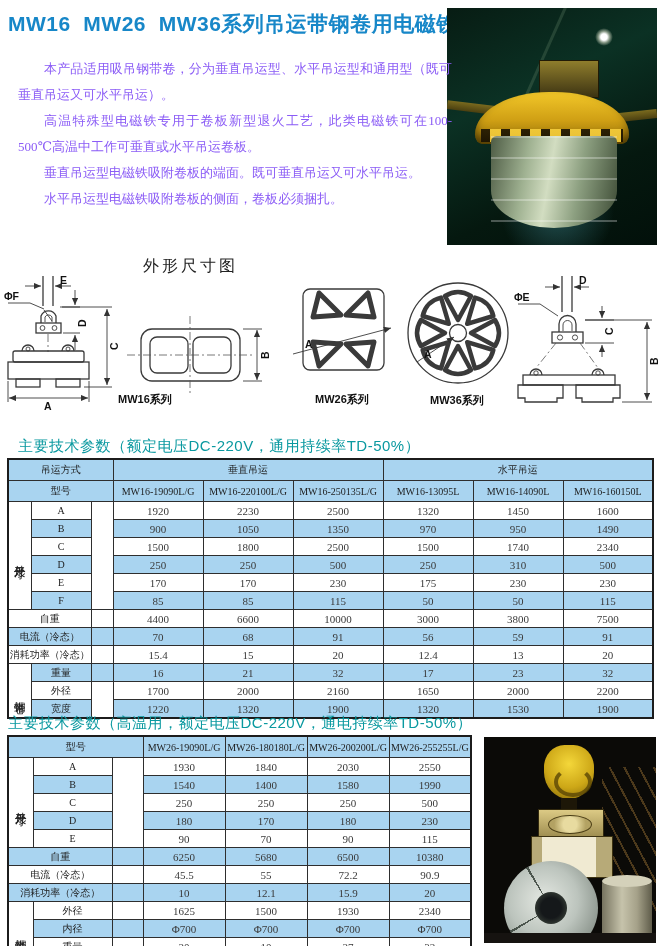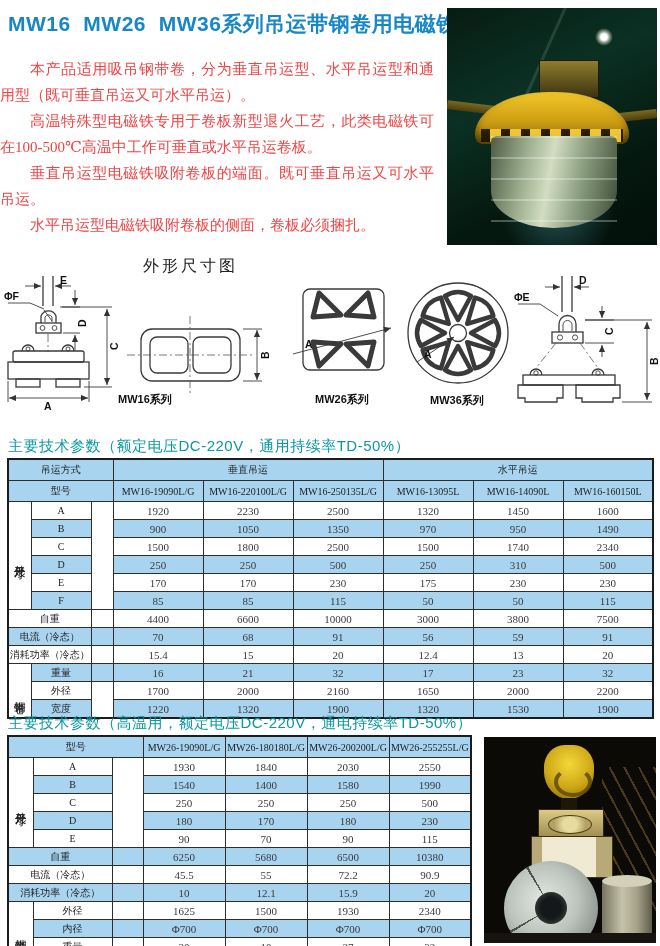--- a/index.html
+++ b/index.html
@@ -2,21 +2,21 @@
 <html><head>
 <meta charset="utf-8">
 <style>
   html,body{margin:0;padding:0;background:#e8e8e8;}
   #page{position:relative;width:660px;height:946px;background:#ffffff;overflow:hidden;
         font-family:"Liberation Serif","DejaVu Serif",serif;}
   
   #main-title{position:absolute;left:8px;top:10px;font-family:"Liberation Sans","DejaVu Sans",sans-serif;
       font-weight:bold;font-size:21px;color:#1787C8;white-space:pre;letter-spacing:.5px;}
   
-  #intro{position:absolute;left:0;top:56px;width:434px;font-size:15px;line-height:26px;color:#ef4444;text-align:justify;}
+  #intro{position:absolute;left:18px;top:56px;width:434px;font-size:13px;line-height:26px;color:#8b5cf6;text-align:justify;}
   #intro p{margin:0;text-indent:2em;}
   
   .photo{position:absolute;overflow:hidden;}
   #photo1{left:447px;top:8px;width:210px;height:237px;
      background:linear-gradient(155deg,#071c13 0%,#0b3124 35%,#05180f 70%,#02100a 100%);}
   #photo1 .glow{position:absolute;left:25%;top:58%;width:55%;height:55%;border-radius:50%;
      background:radial-gradient(circle,rgba(60,130,140,.55),rgba(60,130,140,0) 65%);}
   #photo1 .lamp{position:absolute;left:148px;top:20px;width:18px;height:18px;border-radius:50%;
      background:radial-gradient(circle,#ffffff 0 25%,rgba(255,255,230,.5) 45%,rgba(255,255,230,0) 70%);}
   #photo1 .beam{position:absolute;left:90px;top:-10px;width:3px;height:140px;background:rgba(90,120,95,.35);transform:rotate(24deg);}
@@ -228,21 +228,21 @@
       <rect class="ln" x="523" y="99" width="92" height="10"></rect>
       <path class="ln" d="M518 109 h45 v13 h-6 v4 h-32 v-4 h-7 Z"></path>
       <path class="ln" d="M576 109 h44 v13 h-7 v4 h-31 v-4 h-6 Z"></path>
       <line class="thin" x1="585" y1="44" x2="652" y2="44"></line>
       <line class="thin" x1="622" y1="126" x2="652" y2="126"></line>
       <line class="thin" x1="647" y1="46" x2="647" y2="124" marker-start="url(#arr)" marker-end="url(#arr)"></line>
       <text transform="rotate(-90 654 85)" x="650" y="89">B</text>
     </g>
   </svg>
 
-  <div class="sec-title" style="top:437px;">主要技术参数（额定电压DC-220V，通用持续率TD-50%）</div>
+  <div class="sec-title" style="top:437px;margin-left:10px;">主要技术参数（额定电压DC-220V，通用持续率TD-50%）</div>
 
   <table class="ptable" style="left:7px;top:458px;width:645px;">
     <colgroup>
         <col style="width:23px">
         <col style="width:60px">
         <col style="width:22px">
         <col style="width:90px">
         <col style="width:90px">
         <col style="width:90px">
         <col style="width:90px">

